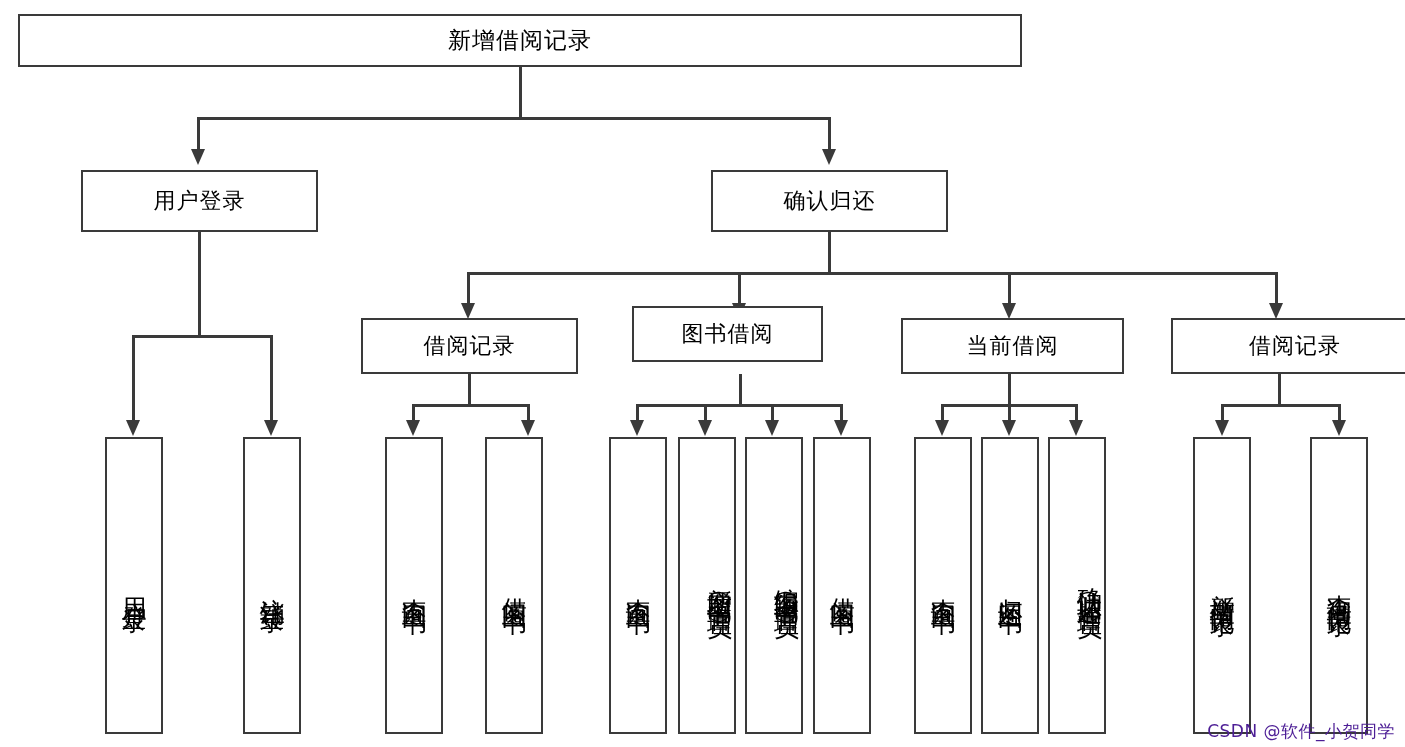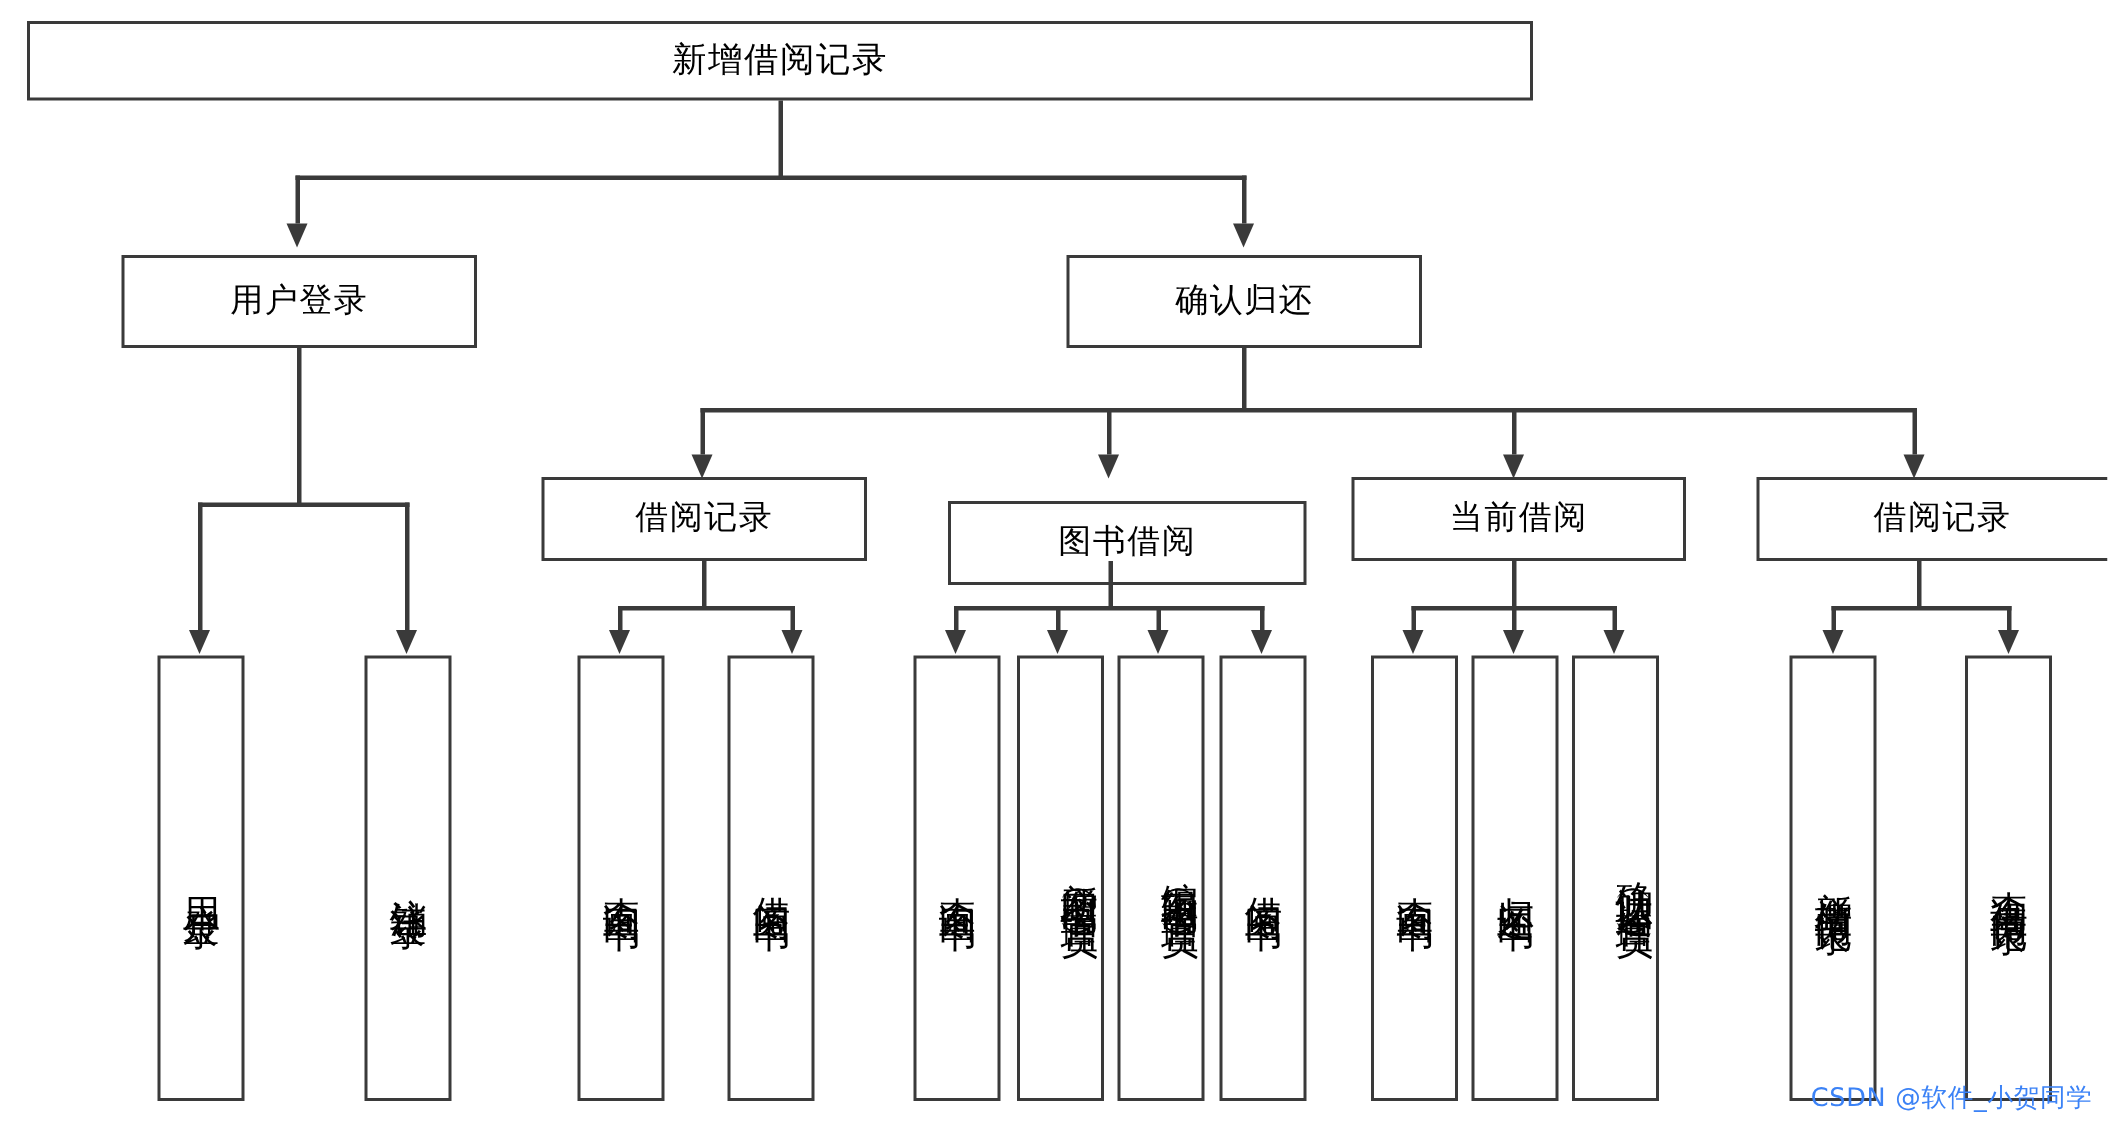--- a/index.html
+++ b/index.html
@@ -56,21 +56,21 @@
     border-left:7px solid transparent;
     border-right:7px solid transparent;
     border-top:16px solid #3a3a3a;
   }
   
   #watermark{
     position:absolute;
     right:10px;
     bottom:4px;
     font-size:17px;
-    color:#3b82f6;
+    color:#4c1d95;
     white-space:nowrap;
     letter-spacing:0.5px;
   }
 </style>
 </head>
 <body>
 
 <div id="canvas">
 
   <div class="node h root" style="left:18px;top:14px;width:1004px;height:53px;">
@@ -112,21 +112,21 @@
   <div class="ln vline" style="left:1008px;top:272px;width:3px;height:31px;"></div>
   <div class="arrow" style="left:1002px;top:303px;"></div>
 
   <div class="ln vline" style="left:1275px;top:272px;width:3px;height:31px;"></div>
   <div class="arrow" style="left:1269px;top:303px;"></div>
 
   <div class="node h" style="left:361px;top:318px;width:217px;height:56px;">
     <span class="label">借阅记录</span>
   </div>
 
-  <div class="node h" style="left:632px;top:334px;width:239px;height:56px;">
+  <div class="node h" style="left:632px;top:306px;width:191px;height:56px;">
     <span class="label">图书借阅</span>
   </div>
 
   <div class="node h" style="left:901px;top:318px;width:223px;height:56px;">
     <span class="label">当前借阅</span>
   </div>
 
   <div class="node h" style="left:1171px;top:318px;width:248px;height:56px;">
     <span class="label">借阅记录</span>
   </div>

